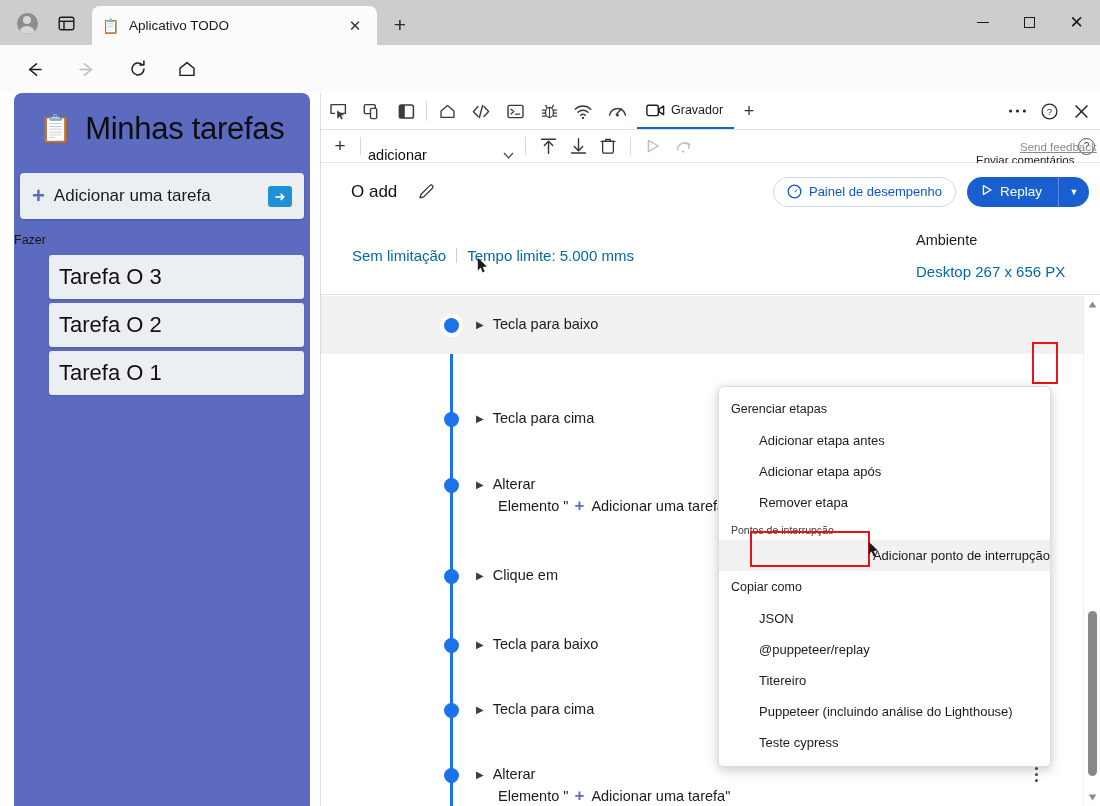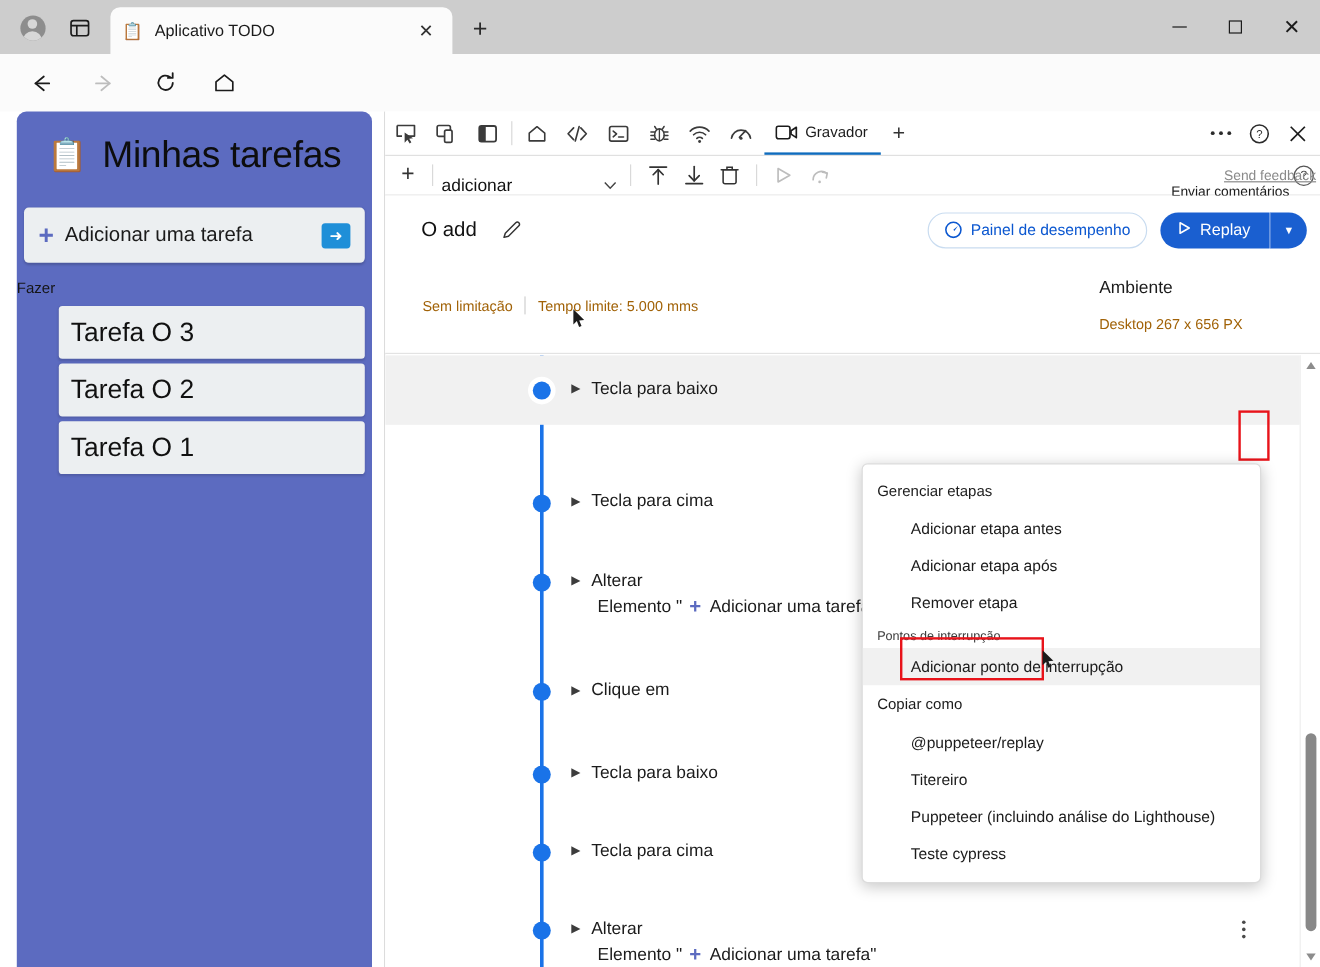--- a/index.html
+++ b/index.html
@@ -197,21 +197,21 @@
     color:#fff; font-size:9px;
   }
 
   .settings-row {
     position:absolute; left:0; top:127px; width:780px; height:75px;
     background:#fff; border-bottom:1px solid #e3e3e3;
   }
   .sr-col1 { position:absolute; left:31px; top:12px; }
   .sr-col2 { position:absolute; left:595px; top:12px; }
   .sr-title { font-size:14.5px; color:#1b1b1b; }
-  .sr-sub { margin-top:15px; display:flex; align-items:center; font-size:12px; color:#a16207; }
+  .sr-sub { margin-top:15px; display:flex; align-items:center; font-size:15px; color:#0369a1; }
   .sr-vsep { width:1px; height:15px; background:#cfcfcf; margin:0 10px; }
 
   
   .steps-wrap {
     position:absolute; left:0; top:203px; width:780px; height:510px;
     background:#ffffff; overflow:hidden;
   }
   .timeline-line {
     position:absolute; left:129px; top:0; width:2.5px; height:510px; background:#1a73e8;
   }
@@ -249,21 +249,21 @@
 
   
   .ctxmenu {
     position:absolute; left:718px; top:386px; width:333px;
     background:#ffffff; border:1px solid #dcdcdc; border-radius:5px;
     box-shadow:0 3px 12px rgba(0,0,0,.22); padding:6px 0 8px 0;
   }
   .ctx-group { font-size:12.5px; color:#1b1b1b; padding:9px 0 9px 12px; }
   .ctx-group.small { font-size:10.5px; color:#3a3a3a; padding:6px 0 4px 12px; }
   .ctx-item { font-size:13px; color:#1b1b1b; padding:8px 0 8px 40px; }
-  .ctx-item.hover { background:#f1f1f1; }
+  .ctx-item.hover { background:#f1f1f1;text-align:right; }
   .ctx-hl {
     position:absolute; left:750px; top:531px; width:120px; height:36px;
     border:2.5px solid #e8131a; pointer-events:none;
   }
   .cursor {
     position:absolute; width:11px; height:16px; pointer-events:none;
   }
 </style>
 </head>
 <body>
@@ -664,20 +664,21 @@
   <div class="ctxmenu">
     <div class="ctx-group">Gerenciar etapas</div>
     <div class="ctx-item">Adicionar etapa antes</div>
     <div class="ctx-item">Adicionar etapa após</div>
     <div class="ctx-item">Remover etapa</div>
 
     <div class="ctx-group small">Pontos de interrupção</div>
     <div class="ctx-item hover">Adicionar ponto de interrupção</div>
 
     <div class="ctx-group">Copiar como</div>
+    <div class="ctx-item">JSON</div>
     <div class="ctx-item">@puppeteer/replay</div>
     <div class="ctx-item">Titereiro</div>
     <div class="ctx-item">Puppeteer (incluindo análise do Lighthouse)</div>
     <div class="ctx-item">Teste cypress</div>
   </div>
 
   <div class="ctx-hl"></div>
 
   <div class="cursor" style="left:477px; top:257px;">
     <svg width="11" height="17" viewBox="0 0 11 17">

